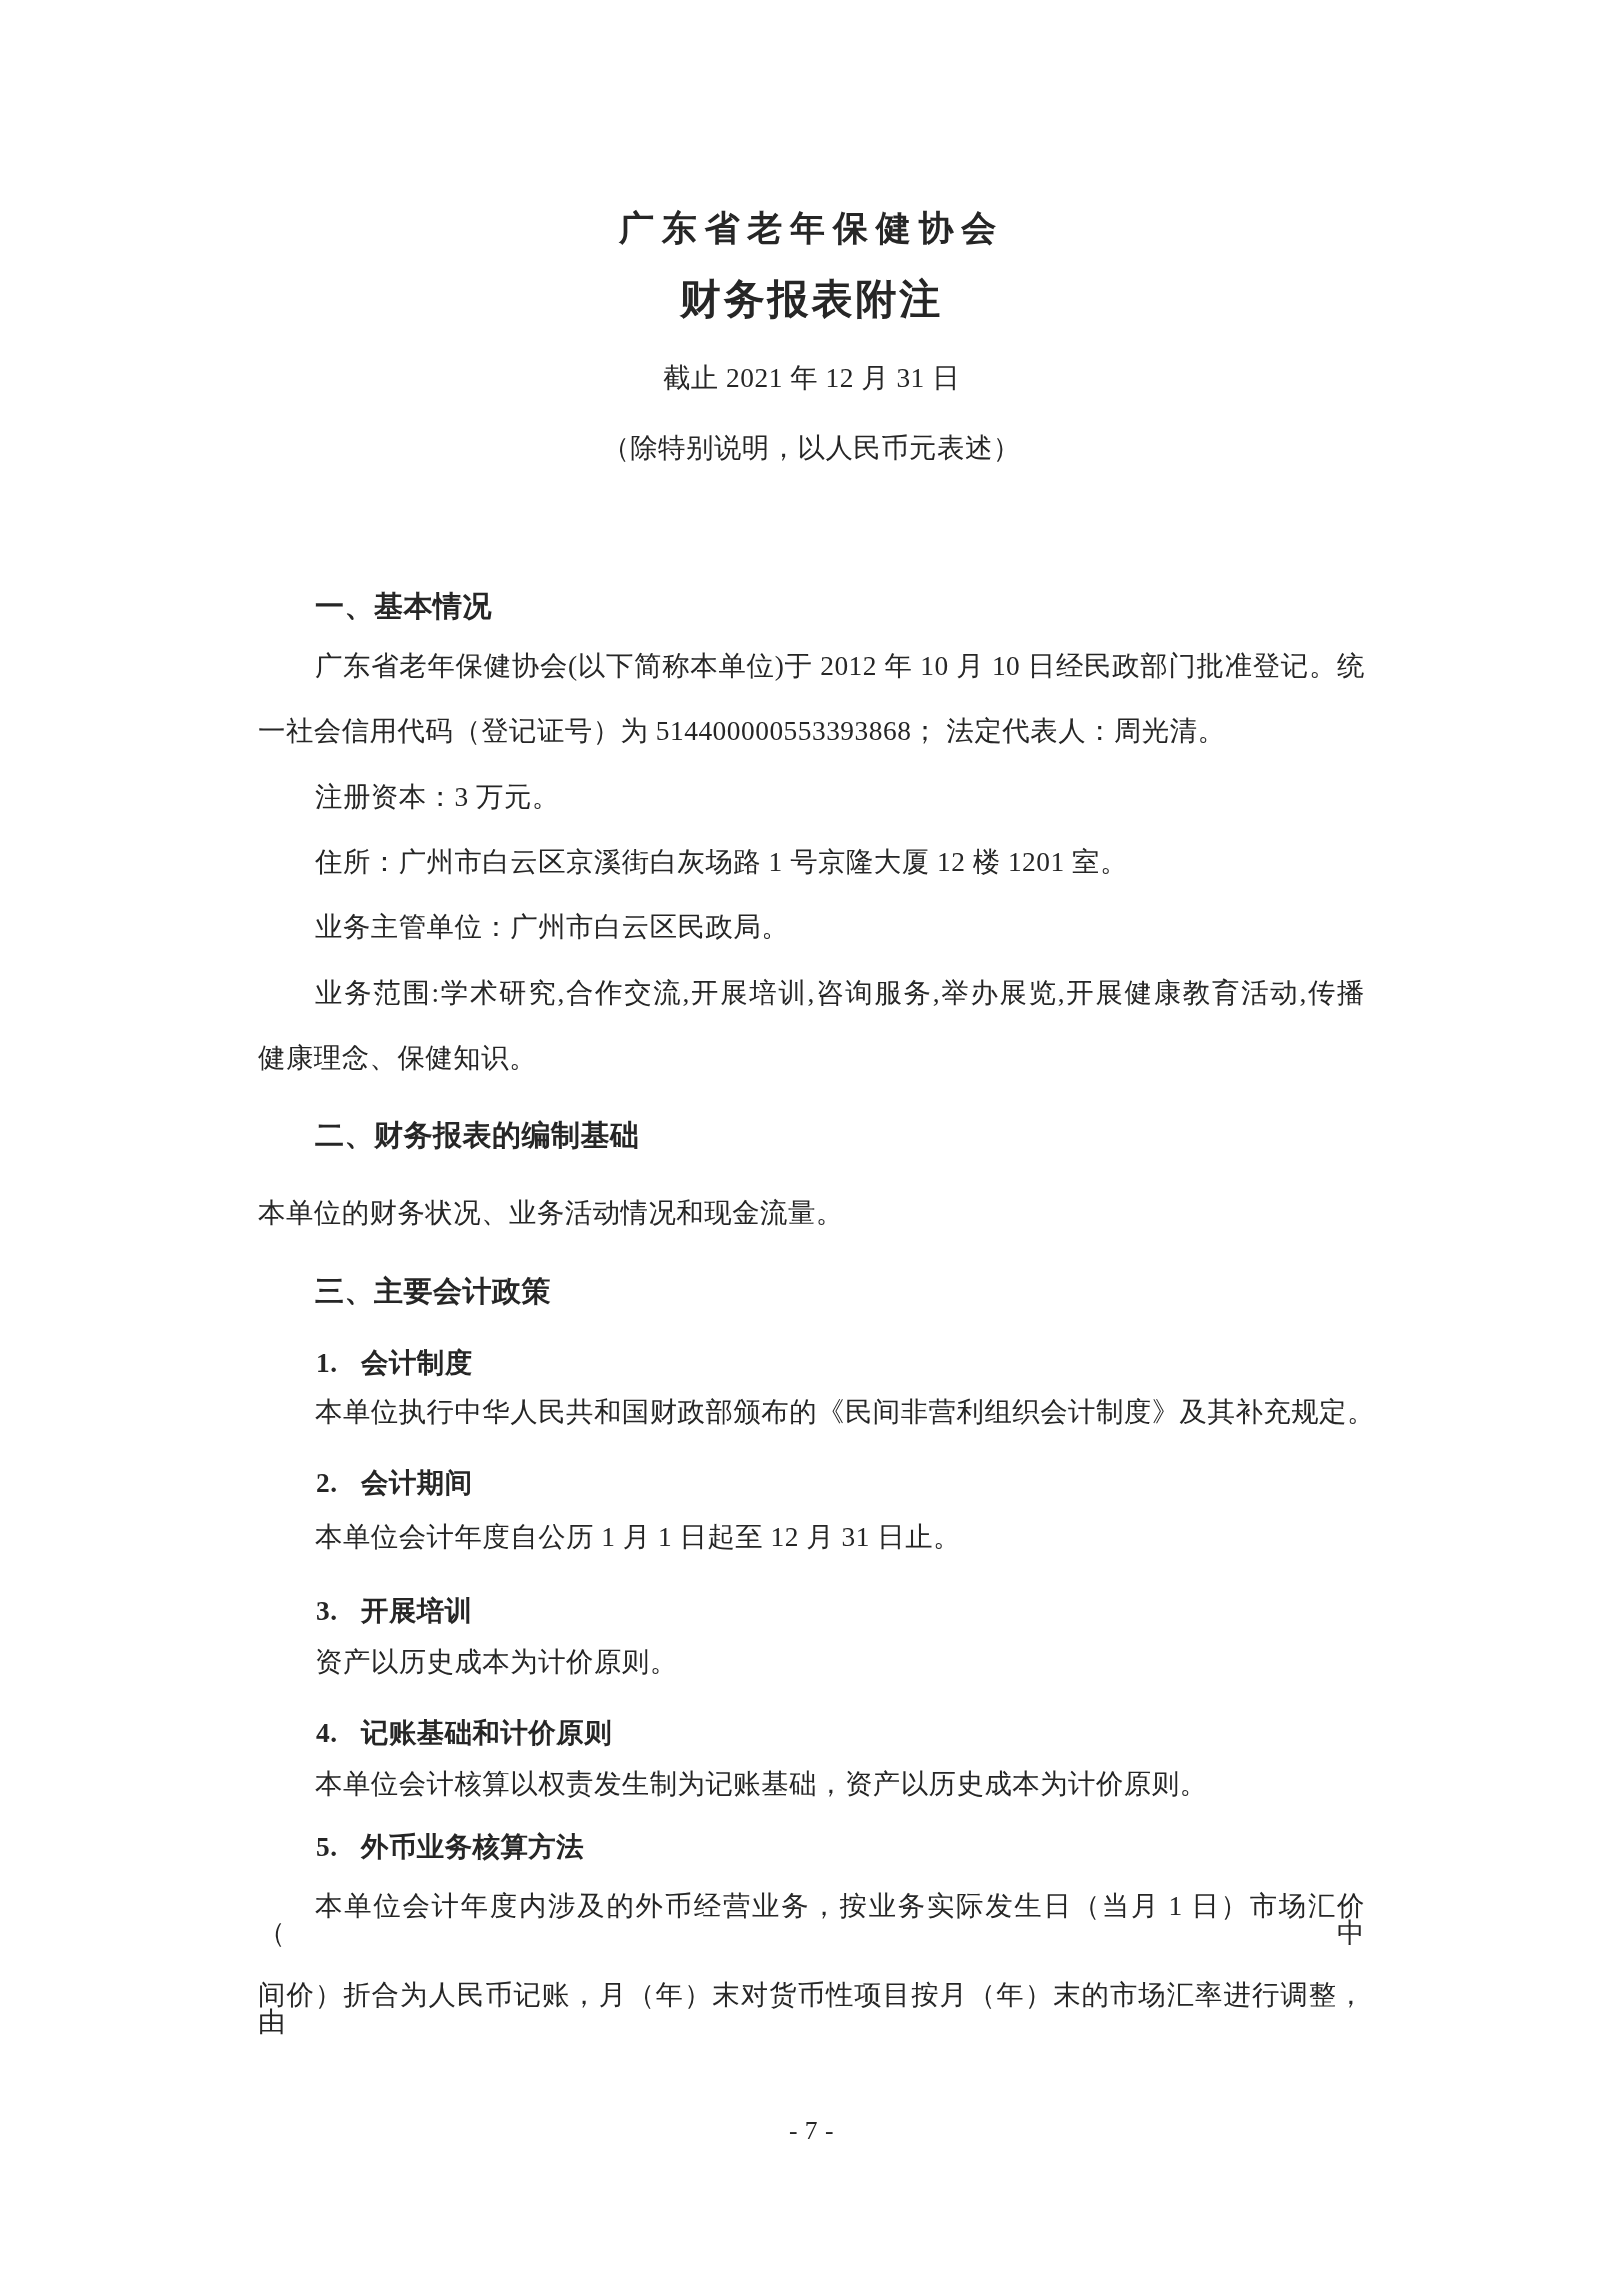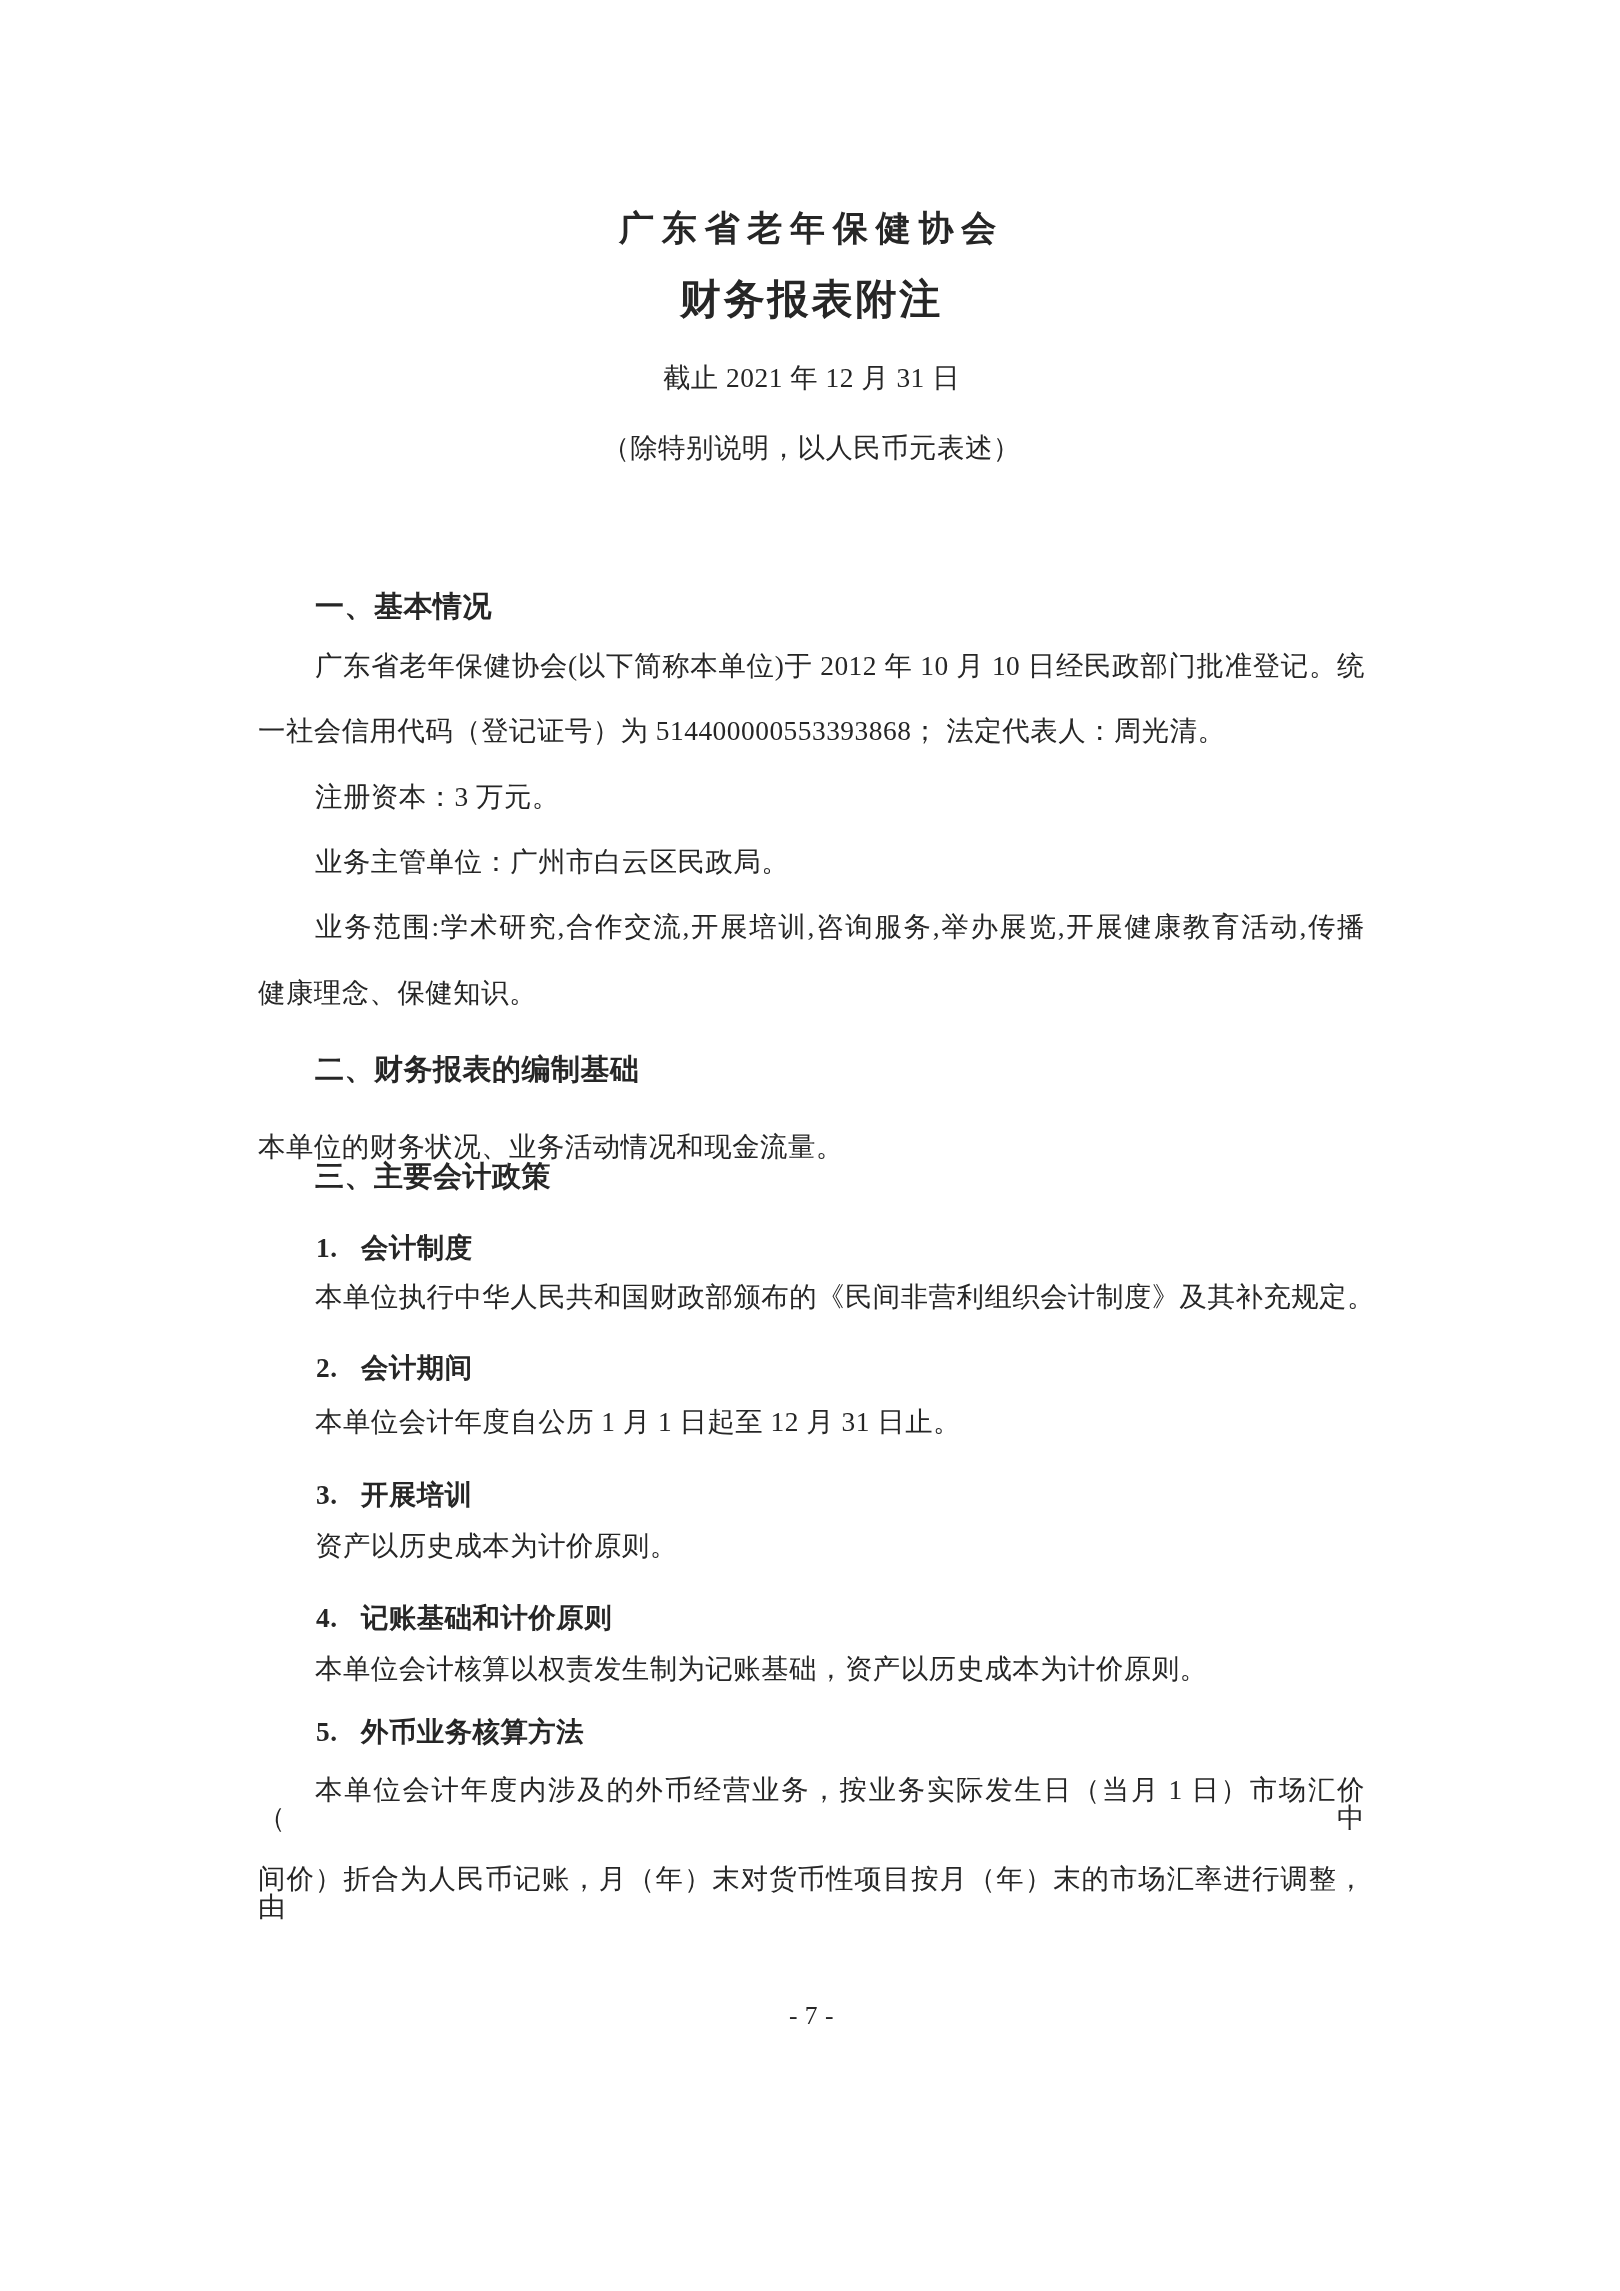--- a/index.html
+++ b/index.html
@@ -74,29 +74,30 @@
 
   <div class="line center" style="margin-top:45px">截止 2021 年 12 月 31 日</div>
 
   <div class="line center" style="margin-top:43px">（除特别说明，以人民币元表述）</div>
 
   <div class="line sec-heading" style="margin-top:129px">一、基本情况</div>
 
   <div class="line indent full" style="margin-top:32px">广东省老年保健协会(以下简称本单位)于 2012 年 10 月 10 日经民政部门批准登记。统</div>
   <div class="line" style="margin-top:38px">一社会信用代码（登记证号）为 514400000553393868；  法定代表人：周光清。</div>
   <div class="line indent" style="margin-top:38px">注册资本：3 万元。</div>
+  <div class="line indent" style="margin-top:38px">住所：广州市白云区京溪街白灰场路 1 号京隆大厦 12 楼 1201 室。</div>
   <div class="line indent" style="margin-top:38px">业务主管单位：广州市白云区民政局。</div>
   <div class="line indent full" style="margin-top:38px">业务范围:学术研究,合作交流,开展培训,咨询服务,举办展览,开展健康教育活动,传播</div>
   <div class="line" style="margin-top:38px">健康理念、保健知识。</div>
 
   <div class="line sec-heading" style="margin-top:48px">二、财务报表的编制基础</div>
 
   <div class="line" style="margin-top:50px">本单位的财务状况、业务活动情况和现金流量。</div>
 
-  <div class="line sec-heading" style="">三、主要会计政策</div>
+  <div class="line sec-heading" style="margin-top:50px">三、主要会计政策</div>
 
   <div class="line sub-heading" style="margin-top:44px">
     <span class="sub-num">1.</span><span>会计制度</span>
   </div>
   <div class="line indent" style="margin-top:21.6px">本单位执行中华人民共和国财政部颁布的《民间非营利组织会计制度》及其补充规定。</div>
 
   <div class="line sub-heading" style="margin-top:44px">
     <span class="sub-num">2.</span><span>会计期间</span>
   </div>
   <div class="line indent" style="margin-top:26.5px">本单位会计年度自公历 1 月 1 日起至 12 月 31 日止。</div>

